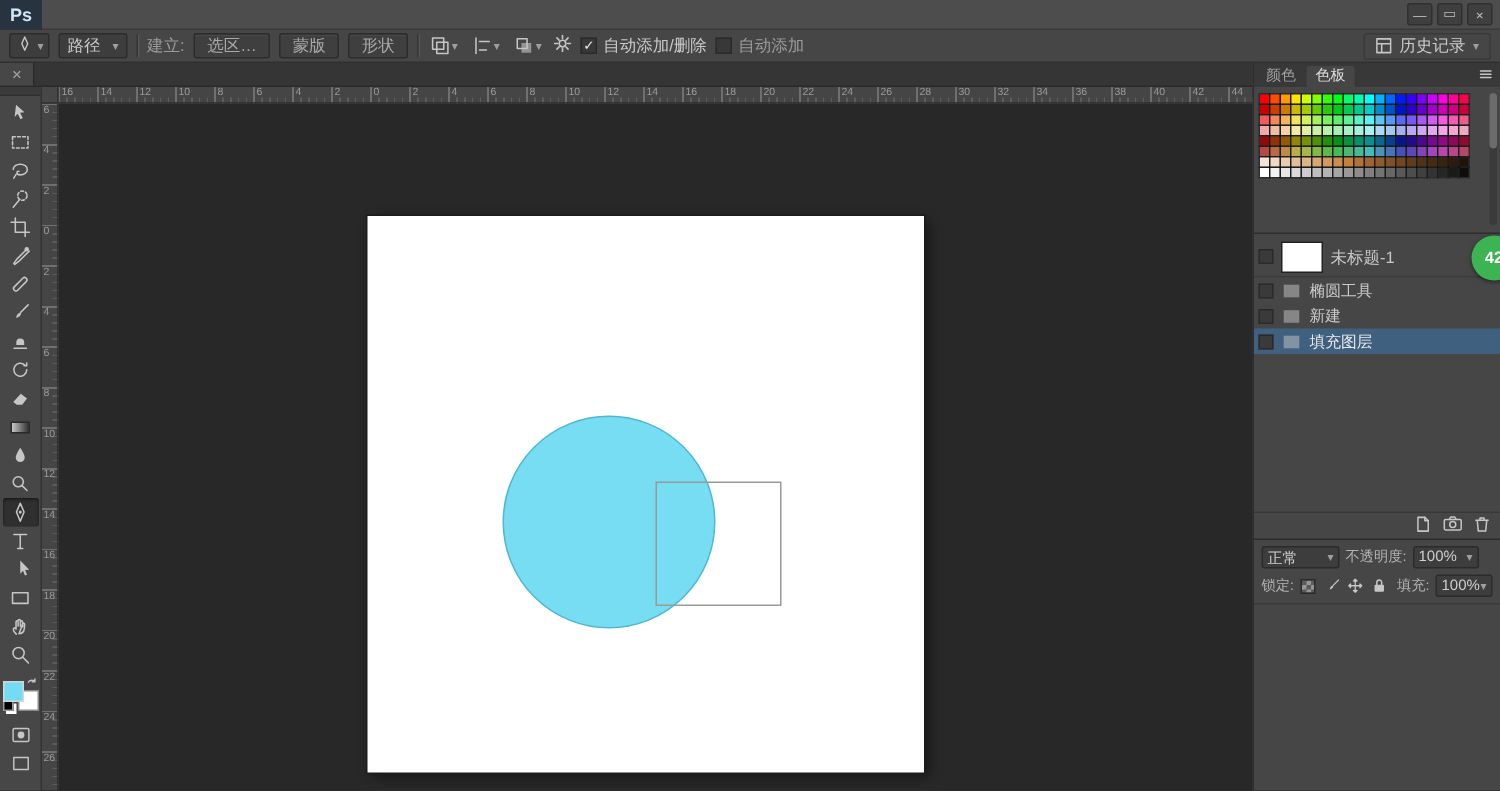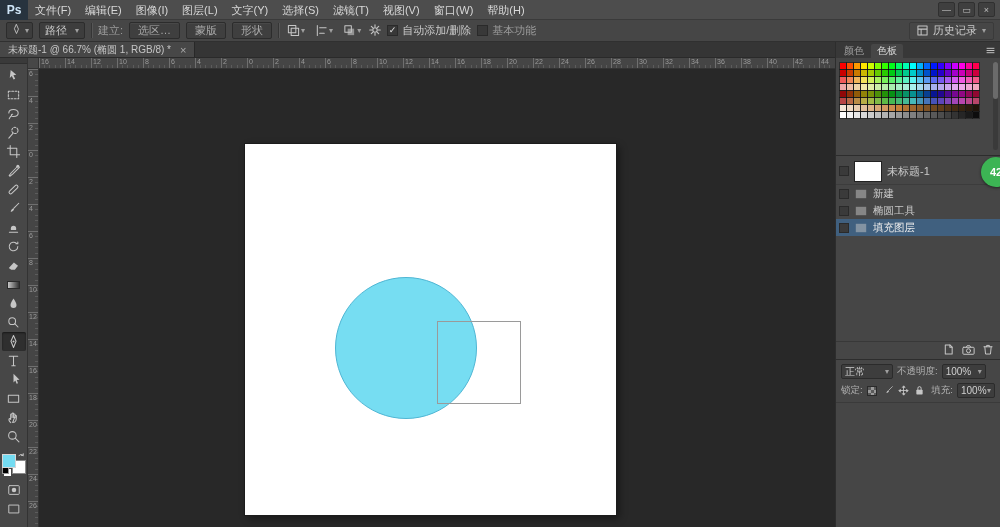--- a/index.html
+++ b/index.html
@@ -150,32 +150,20 @@
     display:flex; align-items:center; justify-content:center;
     box-shadow:0 1px 3px rgba(0,0,0,.5); z-index:10; }
 </style>
 </head>
 <body>
 
 <div class="app">
 
   <header class="menubar">
     <div class="ps-logo">Ps</div>
-    <nav id="menus" style="display:flex">
-        <div class="menu-item">文件(F)</div>
-        <div class="menu-item">编辑(E)</div>
-        <div class="menu-item">图像(I)</div>
-        <div class="menu-item">图层(L)</div>
-        <div class="menu-item">文字(Y)</div>
-        <div class="menu-item">选择(S)</div>
-        <div class="menu-item">滤镜(T)</div>
-        <div class="menu-item">视图(V)</div>
-        <div class="menu-item">窗口(W)</div>
-        <div class="menu-item">帮助(H)</div>
-      </nav>
     <div class="win-controls">
       <span class="win-btn">—</span>
       <span class="win-btn">▭</span>
       <span class="win-btn">×</span>
     </div>
   </header>
 
   <div class="optionsbar">
     <div class="tool-preset">
       <span><svg viewBox="0 0 16 16" width="13" height="13">
@@ -218,37 +206,36 @@
           <circle cx="6" cy="6" r="2.2"></circle>
           <path d="M6 .7v2M6 9.3v2M.7 6h2M9.3 6h2M2.3 2.3l1.4 1.4M8.3 8.3l1.4 1.4M2.3 9.7l1.4-1.4M8.3 3.7l1.4-1.4"></path>
         </svg>
     </span>
     <label class="checkbox">
       <span class="cbox">✓</span>
       <span>自动添加/删除</span>
     </label>
     <label class="checkbox dim">
       <span class="cbox"></span>
-      <span>基本功能</span>
+      <span>自动添加</span>
     </label>
     <span class="workspace-btn">
       <svg viewBox="0 0 12 12" width="11" height="11">
           <path d="M1 1h10v10H1zM1 4.5h10M4.5 4.5v6.5"></path>
         </svg>
       <span>历史记录</span>
       <span class="arrow">▾</span>
     </span>
   </div>
 
   <div class="content-row">
     <div class="left-region">
 
       <div class="tabrow">
         <div class="doctab">
-          <span>未标题-1 @ 66.7% (椭圆 1, RGB/8) *</span>
           <span class="close">×</span>
         </div>
       </div>
 
       <div class="workspace">
 
         <div class="toolbar">
           <div class="toolbar-grip"></div>
           <div id="tools" style="display:flex;flex-direction:column;align-items:center">
               <div class="tool">
@@ -625,30 +612,30 @@
             <span class="st-label">未标题-1</span>
           </div>
           <div id="historyStates">
               <div class="state-row">
                 <div class="hb-box"></div>
                 <div class="st-icon">
                   <svg viewBox="0 0 12 10" width="12" height="10">
                     <rect x=".8" y=".8" width="10.4" height="8.4" class="f" opacity=".5"></rect>
                   </svg>
                 </div>
-                <div class="st-label">新建</div>
+                <div class="st-label">椭圆工具</div>
               </div>
               <div class="state-row">
                 <div class="hb-box"></div>
                 <div class="st-icon">
                   <svg viewBox="0 0 12 10" width="12" height="10">
                     <rect x=".8" y=".8" width="10.4" height="8.4" class="f" opacity=".5"></rect>
                   </svg>
                 </div>
-                <div class="st-label">椭圆工具</div>
+                <div class="st-label">新建</div>
               </div>
               <div class="state-row selected">
                 <div class="hb-box"></div>
                 <div class="st-icon">
                   <svg viewBox="0 0 12 10" width="12" height="10">
                     <rect x=".8" y=".8" width="10.4" height="8.4" class="f" opacity=".5"></rect>
                   </svg>
                 </div>
                 <div class="st-label">填充图层</div>
               </div>

